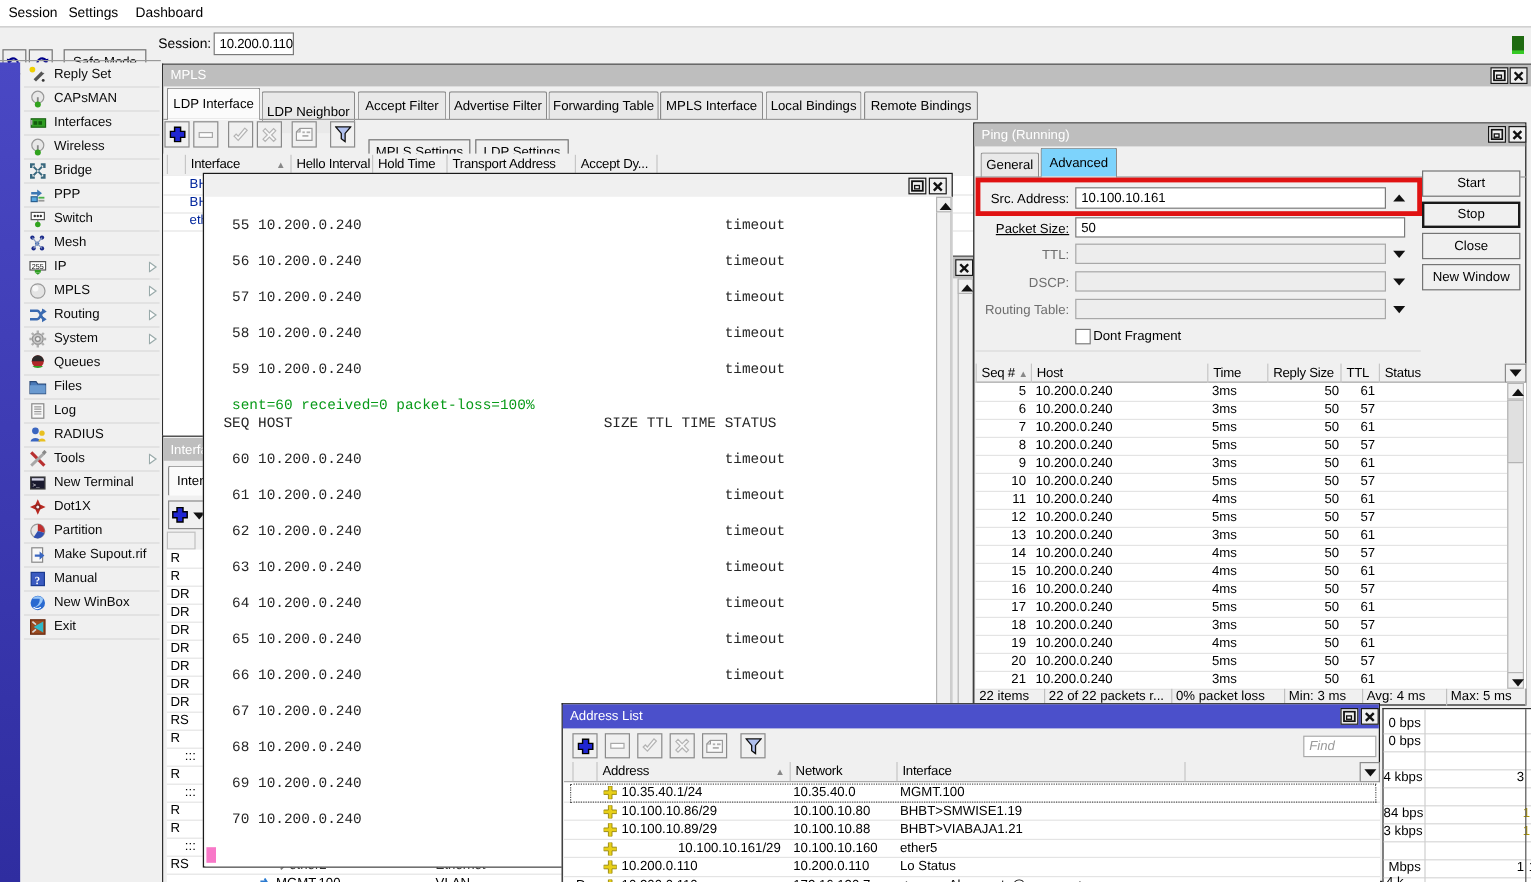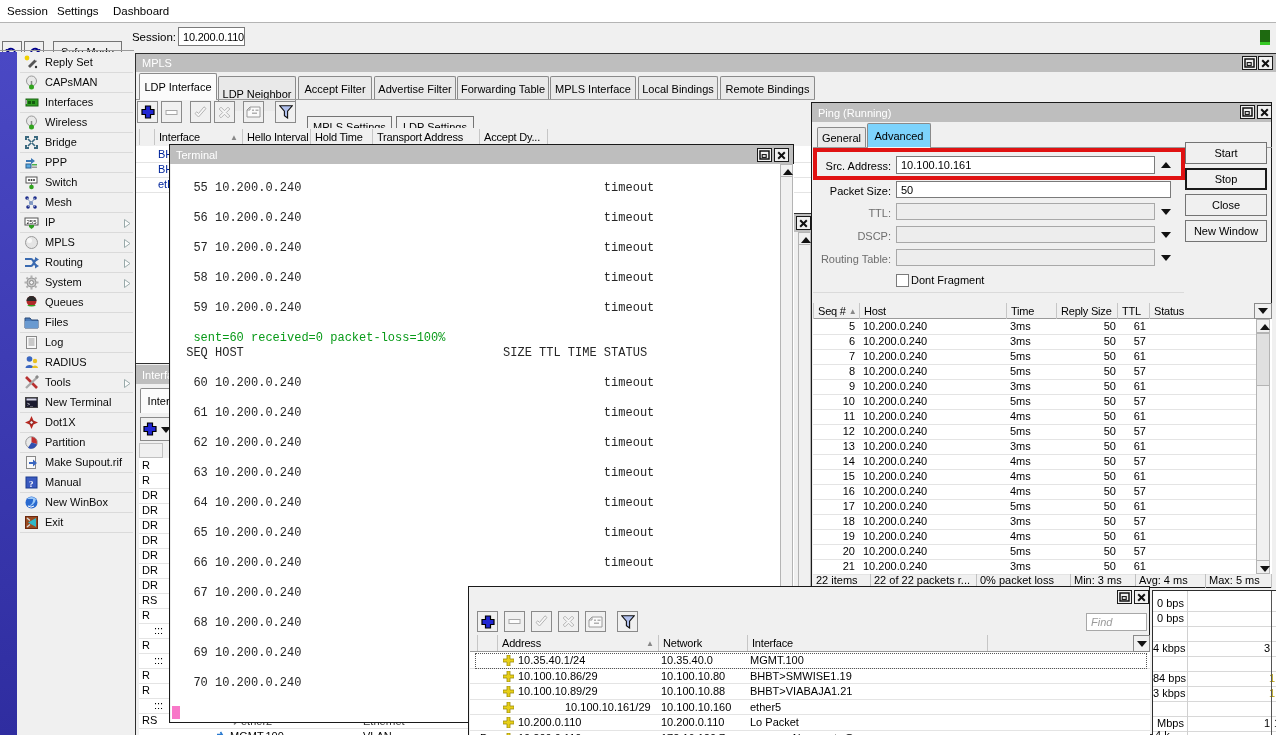--- a/index.html
+++ b/index.html
@@ -486,21 +486,20 @@
         <path d="M1.2 1.2 L7.8 7.8 M7.8 1.2 L1.2 7.8" stroke="#111" stroke-width="2"></path>
       </svg>
     </div>
   <div class="sb" style="left:147px;top:18px;width:13px;height:360px;"></div>
   <div class="sb" style="left:147px;top:18px;width:13px;height:13px;">
       <span class="up" style="left:2px;top:4px;"></span>
     </div>
 </div>
 
 <div class="win" style="left:169px;top:144px;width:625px;height:579px;border-color:#1a1a1a;">
-  <div class="tb" style="top:0;height:19px;">Terminal</div>
   <div class="wbtn" style="left:587px;top:3px;">
       <svg width="11" height="10" viewBox="0 0 11 10">
         <rect x="1" y="1" width="9" height="8" fill="none" stroke="#111" stroke-width="1.5"></rect>
         <rect x="3.2" y="4.6" width="4" height="2.8" fill="#f6f6f6" stroke="#111" stroke-width="1.1"></rect>
       </svg>
     </div>
   <div class="wbtn" style="left:604px;top:3px;">
       <svg width="9" height="9" viewBox="0 0 9 9">
         <path d="M1.2 1.2 L7.8 7.8 M7.8 1.2 L1.2 7.8" stroke="#111" stroke-width="2"></path>
       </svg>
@@ -565,21 +564,21 @@
   <div class="tab act" style="left:55px;top:20px;width:64px;height:25px;background:#7dd3fc;">Advanced</div>
   <div class="abs" style="left:1px;top:44px;width:459px;height:1px;background:#9a9a9a;"></div>
   <div class="abs" style="left:56px;top:44px;width:62px;height:1px;background:#f6f6f6;"></div>
 
   <div class="abs" style="left:1px;top:45px;width:372px;height:32px;border:4px solid #e01212;box-sizing:border-box;"></div>
   <div class="lbl" style="left:0px;top:57px;width:79px;">Src. Address:</div>
   <div class="inp" style="left:84px;top:53px;width:259px;height:18px;">10.100.10.161</div>
   <div class="abs" style="left:346px;top:53px;width:17px;height:18px;">
       <span class="up" style="position:absolute;left:3px;top:6px;"></span>
     </div>
-  <div class="lbl" style="left:0px;top:82px;width:79px;">Packet Size:</div>
+  <div class="lbl" style="left:0px;top:82px;width:79px;text-decoration:underline;">Packet Size:</div>
   <div class="inp" style="left:84px;top:78px;width:275px;height:17px;">50</div>
   <div class="lbl" style="left:0px;top:104px;width:79px;color:#6e6e6e;">TTL:</div>
   <div class="inp dis" style="left:84px;top:100px;width:259px;height:17px;border-color:#a8a8a8;"></div>
   <div class="abs" style="left:346px;top:100px;width:17px;height:17px;">
       <span class="dn" style="position:absolute;left:3px;top:6px;"></span>
     </div>
   <div class="lbl" style="left:0px;top:127px;width:79px;color:#6e6e6e;">DSCP:</div>
   <div class="inp dis" style="left:84px;top:123px;width:259px;height:17px;border-color:#a8a8a8;"></div>
   <div class="abs" style="left:346px;top:123px;width:17px;height:17px;">
       <span class="dn" style="position:absolute;left:3px;top:6px;"></span>
@@ -762,20 +761,21 @@
       <span class="cell" style="left:121px;top:126px;color:#000;">1</span>
       <div class="hl" style="left:0px;top:140px;width:124px;background:#d8d8d8;"></div>
       <span class="cell r" style="left:0px;top:141px;width:31px;"></span>
       <span class="cell" style="left:2px;top:138px;">4 k</span>
       <div class="abs" style="left:34px;top:0;width:1px;height:145px;background:#d0d0d0;"></div>
       <div class="abs" style="left:118px;top:0;width:1px;height:145px;background:#555;"></div>
     </div>
 </div>
 
 <div class="win" style="left:468px;top:586px;width:682px;height:149px;border-bottom:none;border-color:#1a1a1a;">
+  <div class="tb act" style="top:0;height:20px;">Address List</div>
   <div class="wbtn" style="left:648px;top:3px;">
       <svg width="11" height="10" viewBox="0 0 11 10">
         <rect x="1" y="1" width="9" height="8" fill="none" stroke="#111" stroke-width="1.5"></rect>
         <rect x="3.2" y="4.6" width="4" height="2.8" fill="#f6f6f6" stroke="#111" stroke-width="1.1"></rect>
       </svg>
     </div>
   <div class="wbtn" style="left:665px;top:3px;">
       <svg width="9" height="9" viewBox="0 0 9 9">
         <path d="M1.2 1.2 L7.8 7.8 M7.8 1.2 L1.2 7.8" stroke="#111" stroke-width="2"></path>
       </svg>
@@ -861,21 +861,21 @@
       <span class="cell" style="left:49px;top:113.5px;margin-left:47px;">10.100.10.161/29</span>
       <span class="cell" style="left:192px;top:113.5px;">10.100.10.160</span>
       <span class="cell" style="left:281px;top:113.5px;">ether5</span>
       <div class="hl" style="left:1px;top:127px;width:680px;"></div>
       <span class="cell" style="left:11px;top:129px;"></span>
       <span class="abs" style="left:34px;top:130px;"><svg width="11" height="11" viewBox="0 0 11 11">
           <path d="M4 0 h3 v4 h4 v3 h-4 v4 h-3 v-4 h-4 v-3 h4 z" fill="#e8d018" stroke="#9a8a10" stroke-width="0.8"></path>
         </svg></span>
       <span class="cell" style="left:49px;top:129px;">10.200.0.110</span>
       <span class="cell" style="left:192px;top:129px;">10.200.0.110</span>
-      <span class="cell" style="left:281px;top:129px;">Lo Packet</span>
+      <span class="cell" style="left:281px;top:129px;">Lo Status</span>
       <div class="hl" style="left:1px;top:142.5px;width:680px;"></div>
       <span class="cell" style="left:11px;top:144.5px;">D</span>
       <span class="abs" style="left:34px;top:145.5px;"><svg width="11" height="11" viewBox="0 0 11 11">
           <path d="M4 0 h3 v4 h4 v3 h-4 v4 h-3 v-4 h-4 v-3 h4 z" fill="#e8d018" stroke="#9a8a10" stroke-width="0.8"></path>
         </svg></span>
       <span class="cell" style="left:49px;top:144.5px;">10.200.0.110</span>
       <span class="cell" style="left:192px;top:144.5px;">172.16.120.7</span>
       <span class="cell" style="left:281px;top:144.5px;">&lt;pppoe-Alanexarte@msn.com&gt;</span>
       <div class="abs" style="left:6px;top:66px;width:670px;height:14px;border:1px dotted #555;"></div>
     </div>

